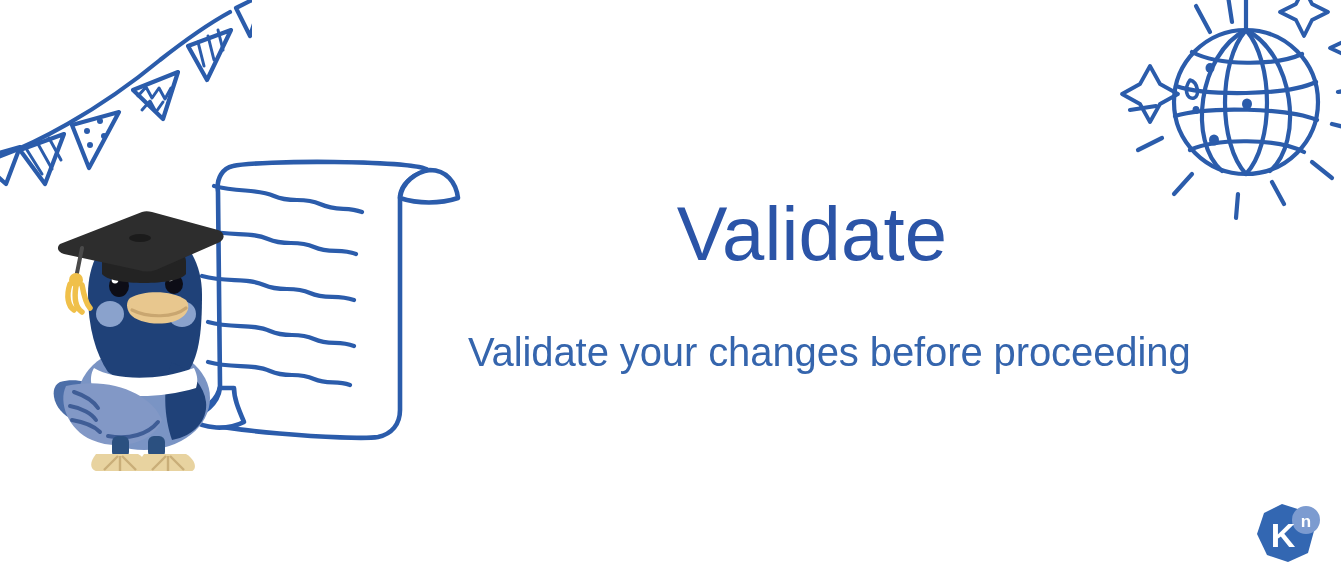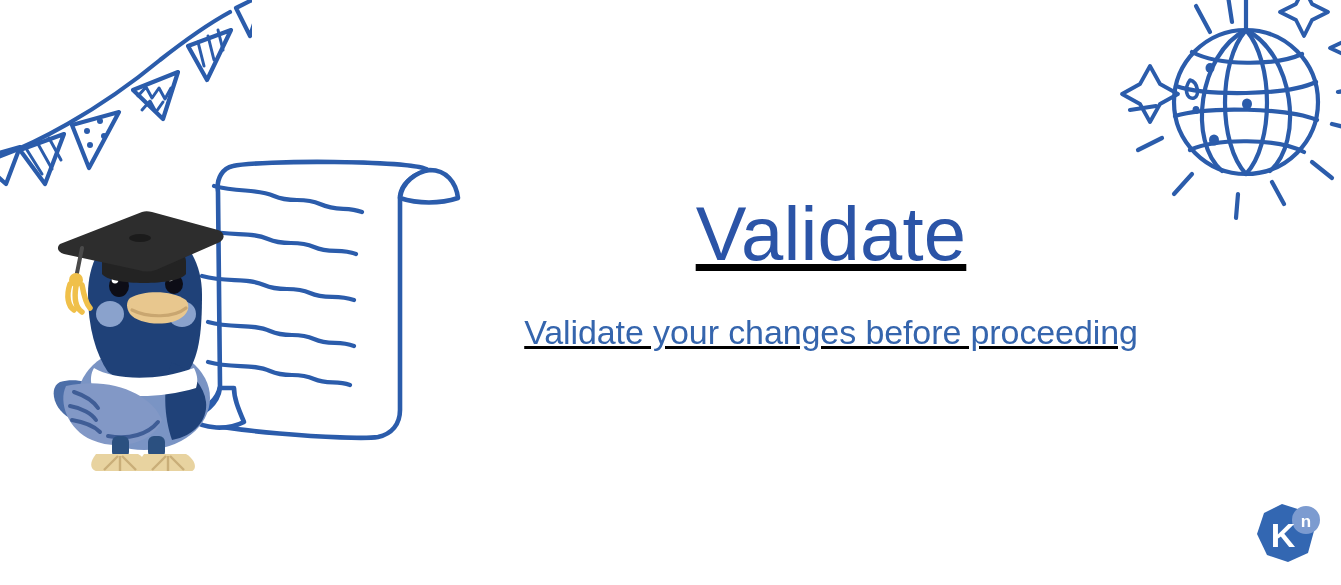--- a/index.html
+++ b/index.html
@@ -26,41 +26,40 @@
     pointer-events: none;
   }
   #bunting-art   { left: -8px;   top: -12px;  width: 260px;  height: 200px; }
   #discoball-art { left: 1118px; top: -18px;  width: 240px;  height: 250px; }
   #scroll-art    { left: 178px;  top: 138px;  width: 290px;  height: 325px; }
   #bird-art      { left: 52px;   top: 186px;  width: 180px;  height: 285px; }
 
   
   #text-block {
     position: absolute;
-    left: 471px;
+    left: 452px;
     top: 196px;
     width: 720px;
     text-align: center;
-    text-decoration: underline;
   }
   #page-title {
     margin: 0;
     font-family: "Liberation Sans", sans-serif;
     font-size: 76px;
     font-weight: 400;
     line-height: 1.0;
     letter-spacing: 0.2px;
     color: #2B54A7;
     white-space: nowrap;
   }
   #page-subtitle {
-    margin: 0;
+    margin: 16px;
     padding-top: 42px;
     font-family: "Liberation Sans", sans-serif;
-    font-size: 34px;
+    font-size: 40px;
     font-weight: 400;
     line-height: 1.1;
     letter-spacing: -0.1px;
     color: #3565AD;
     white-space: nowrap;
   }
 
   
   #brand-logo {
     position: absolute;

